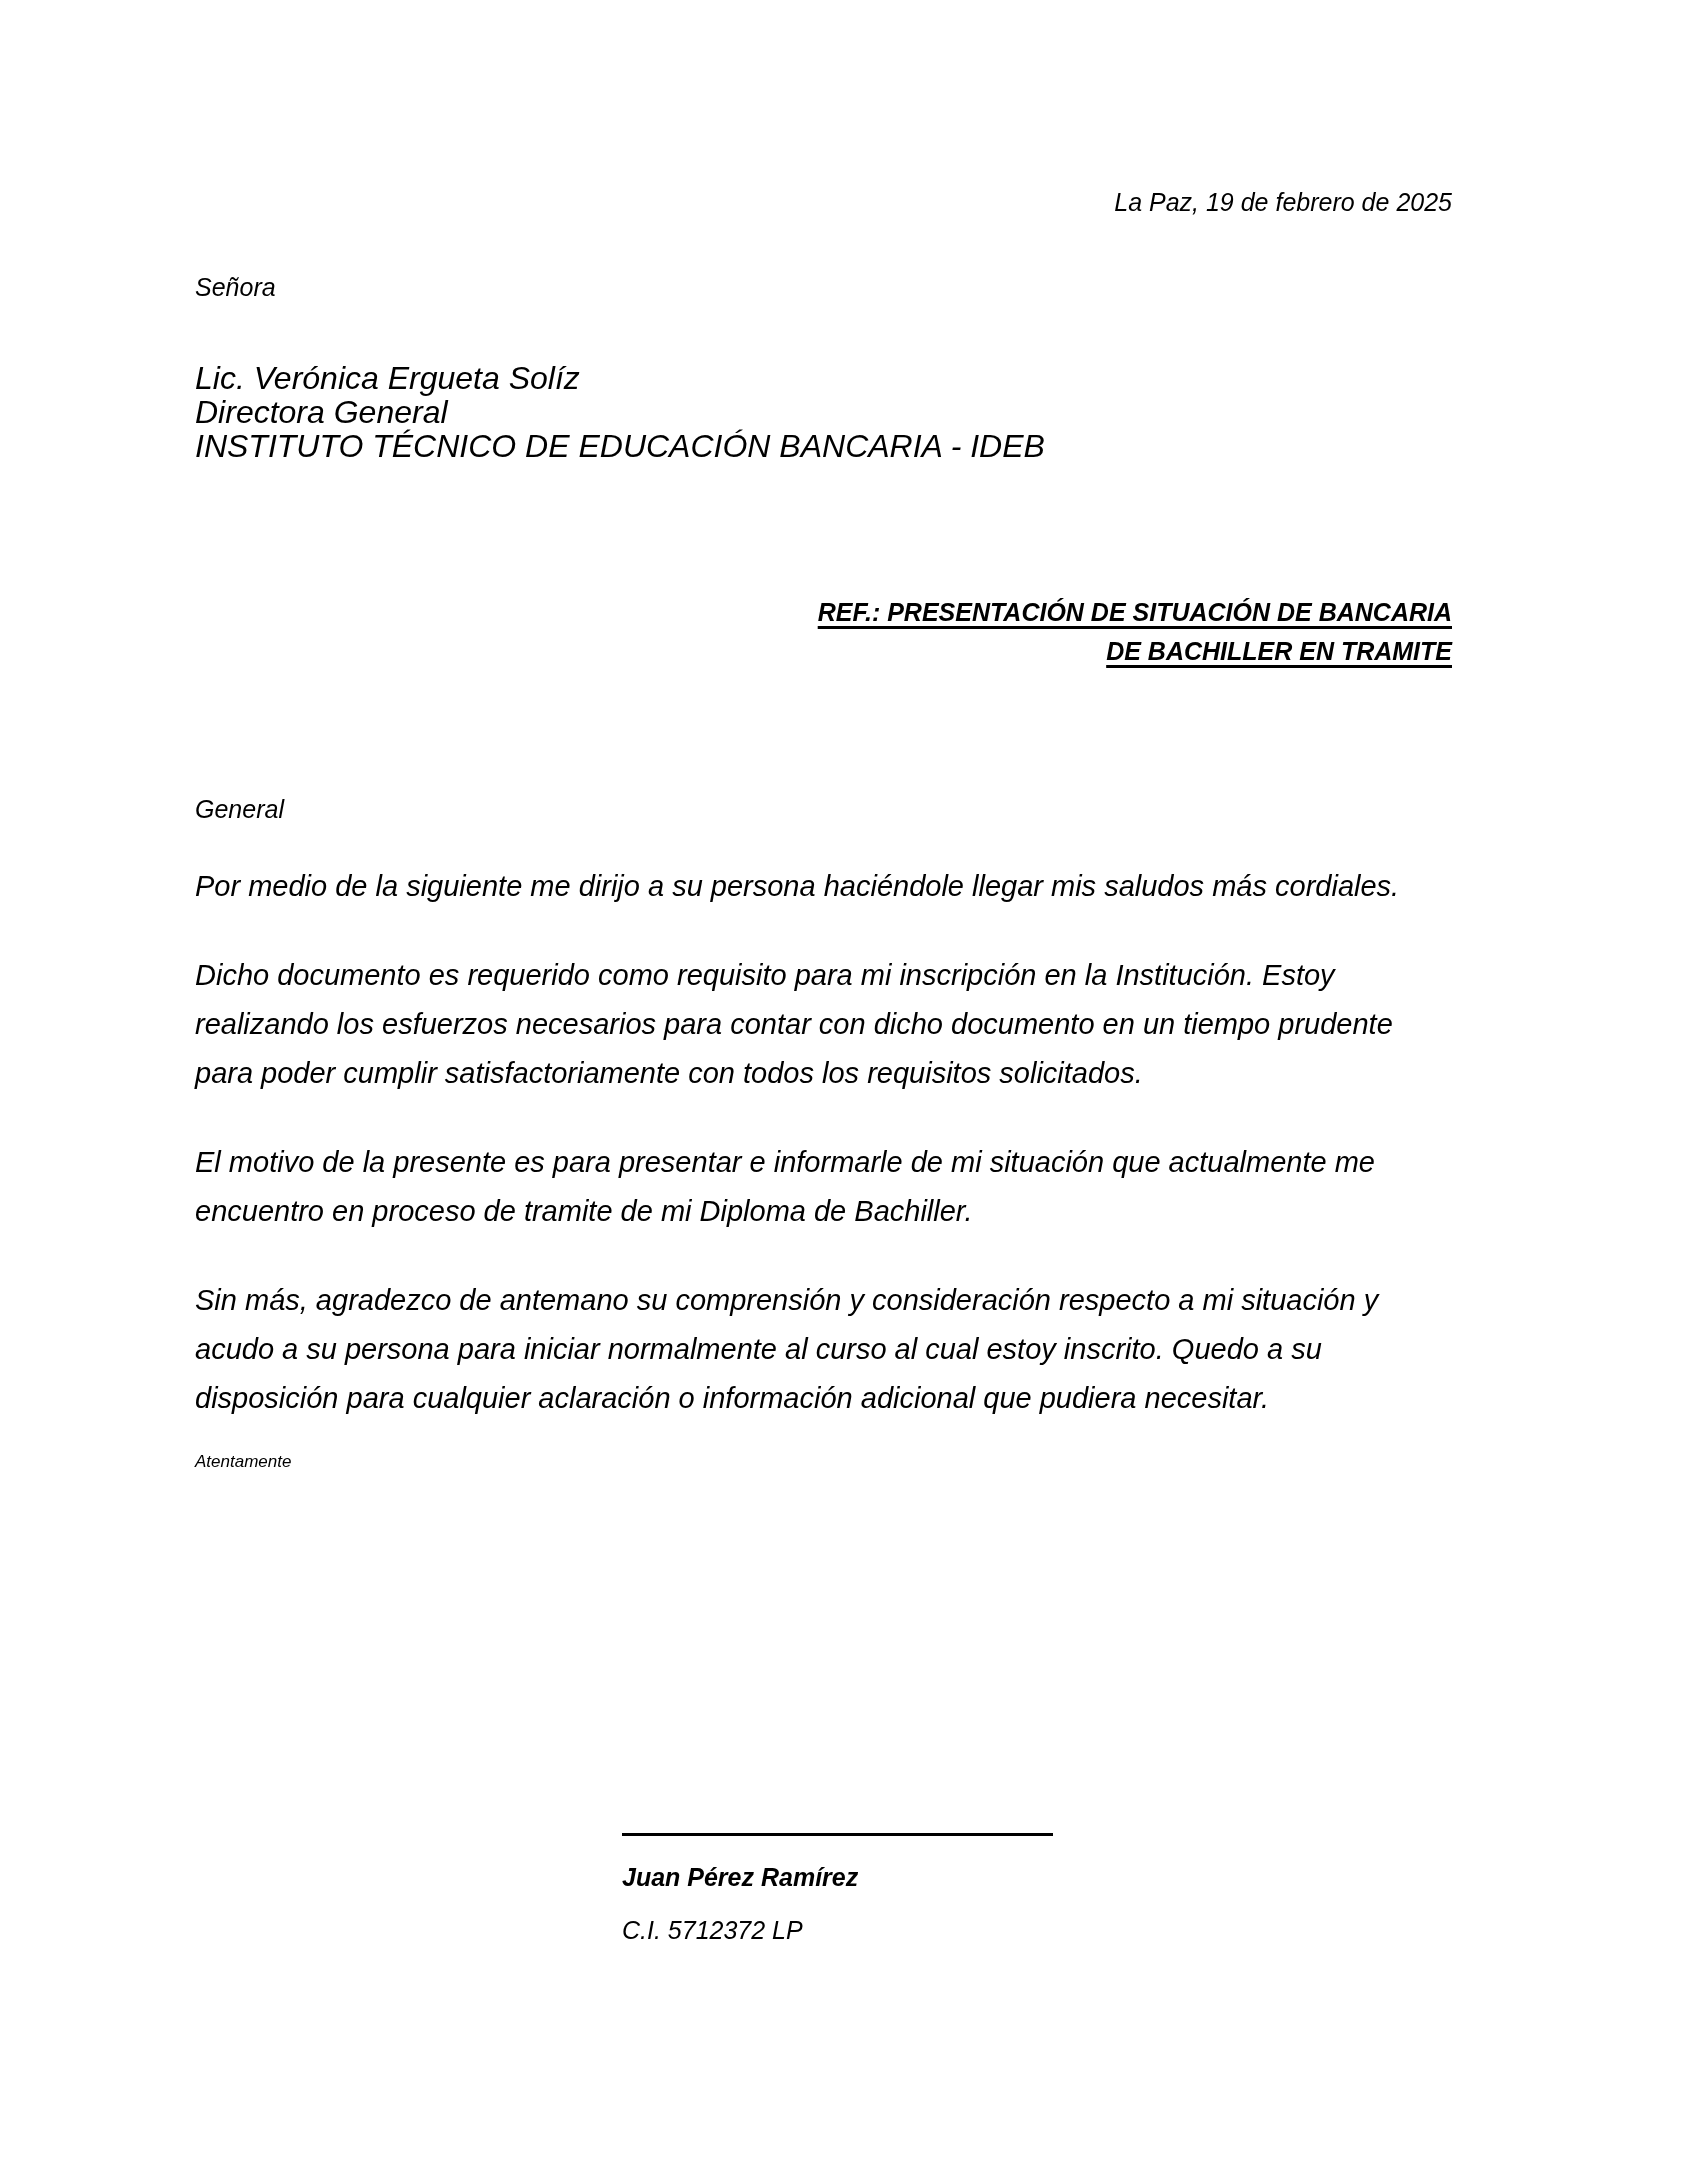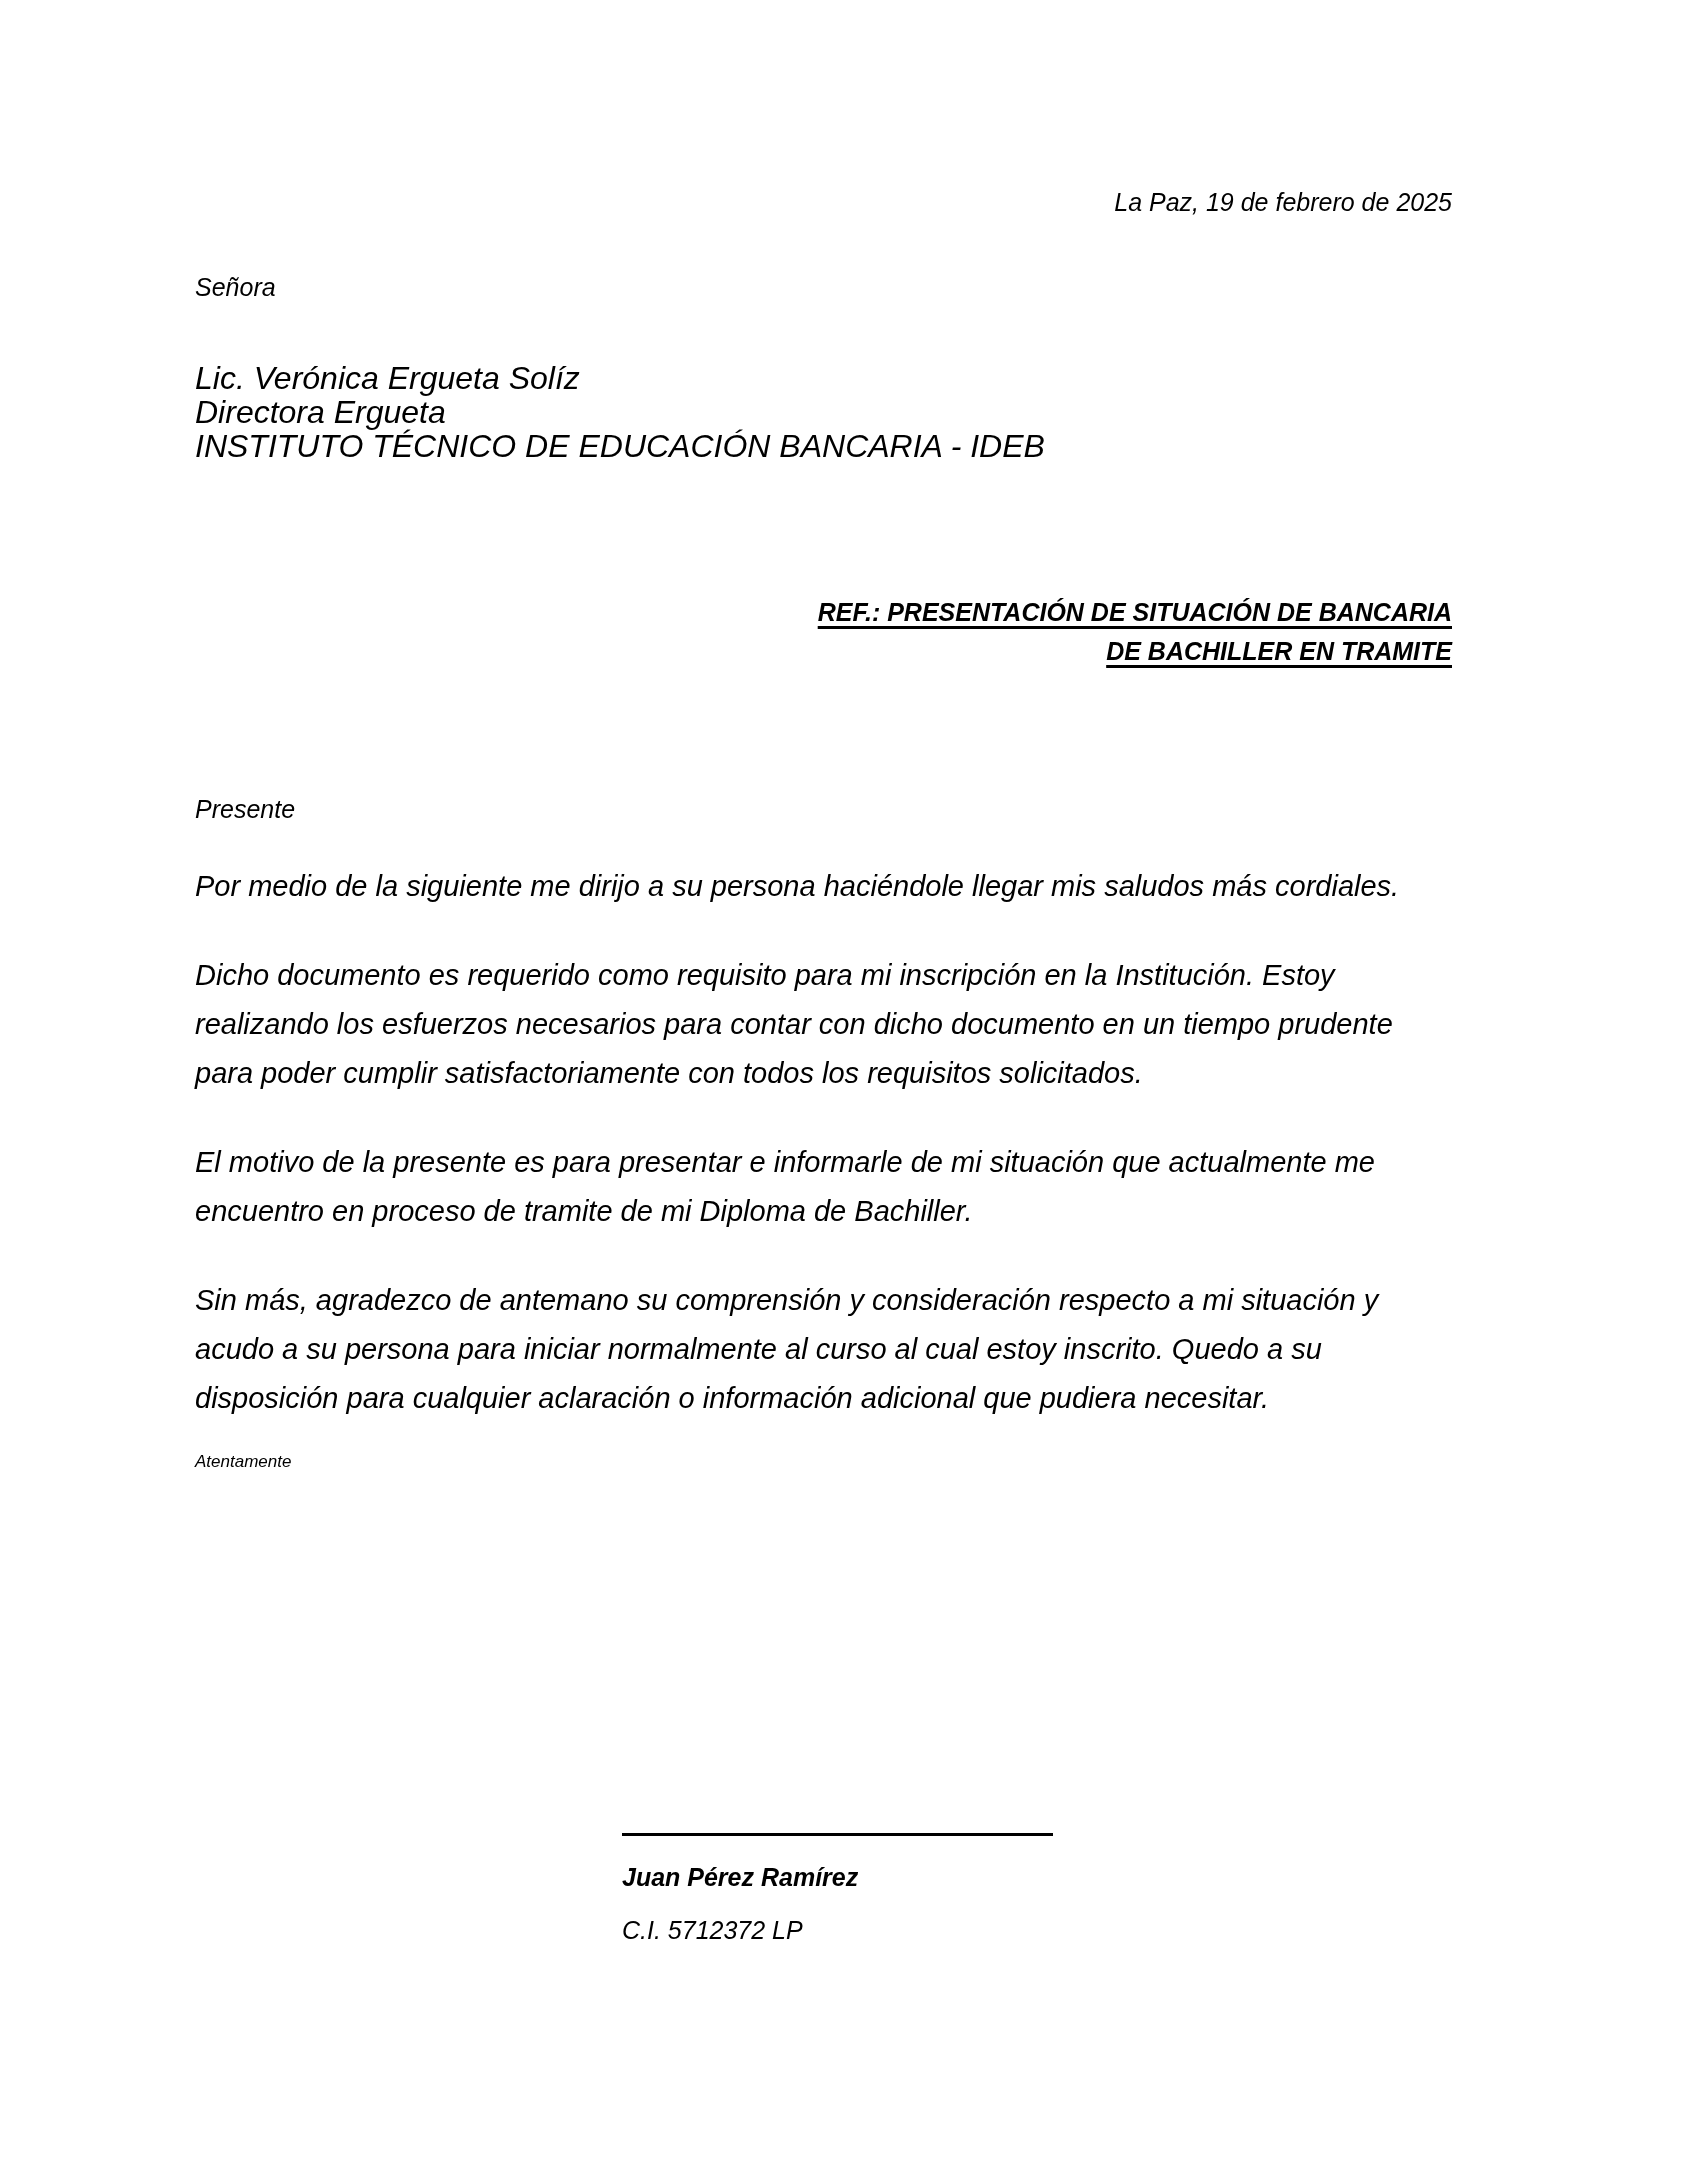--- a/index.html
+++ b/index.html
@@ -118,30 +118,30 @@
 <div class="page">
 
   <div class="content">
 
     <div class="date-line">La Paz, 19 de febrero de 2025</div>
 
     <div class="salutation">Señora</div>
 
     <div class="recipient-block">
       <div>Lic. Verónica Ergueta Solíz</div>
-      <div>Directora Ergueta</div>
+      <div>Directora General</div>
       <div>INSTITUTO TÉCNICO DE EDUCACIÓN BANCARIA - IDEB</div>
     </div>
 
     <div class="ref-block">
       <div><span class="ref-line">REF.: PRESENTACIÓN DE SITUACIÓN DE BANCARIA</span></div>
       <div><span class="ref-line"> DE BACHILLER EN TRAMITE</span></div>
     </div>
 
-    <div class="presente">Presente</div>
+    <div class="presente">General</div>
 
     <div class="body-paragraph">Por medio de la siguiente me dirijo a su persona haciéndole llegar mis saludos más cordiales.</div>
 
     <div class="body-paragraph">Dicho documento es requerido como requisito para mi inscripción en la Institución. Estoy realizando los esfuerzos necesarios para contar con dicho documento en un tiempo prudente para poder cumplir satisfactoriamente con todos los requisitos solicitados.</div>
 
     <div class="body-paragraph">El motivo de la presente es para presentar e informarle de mi situación que actualmente me encuentro en proceso de tramite de mi Diploma de Bachiller.</div>
 
     <div class="body-paragraph">Sin más, agradezco de antemano su comprensión y consideración respecto a mi situación y acudo a su persona para iniciar normalmente al curso al cual estoy inscrito. Quedo a su disposición para cualquier aclaración o información adicional que pudiera necesitar.</div>
 
     <div class="closing">Atentamente</div>

